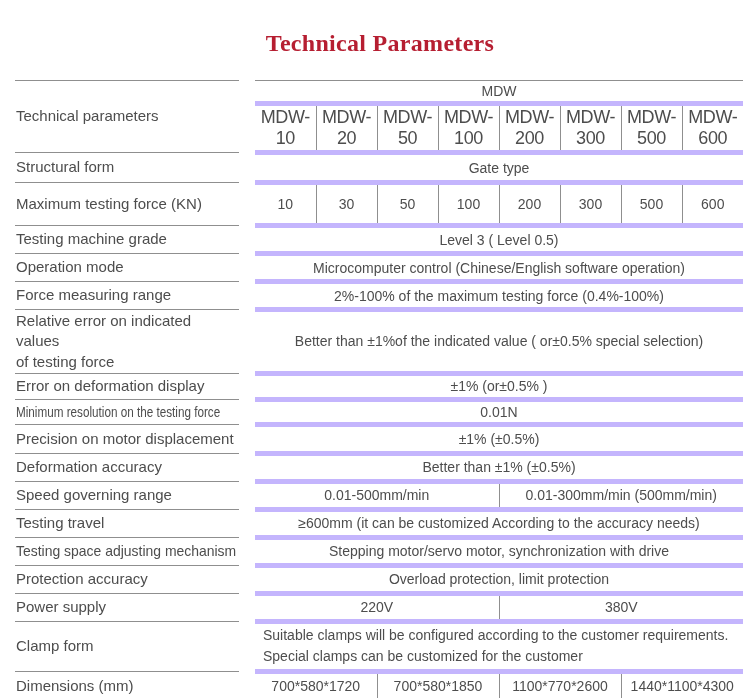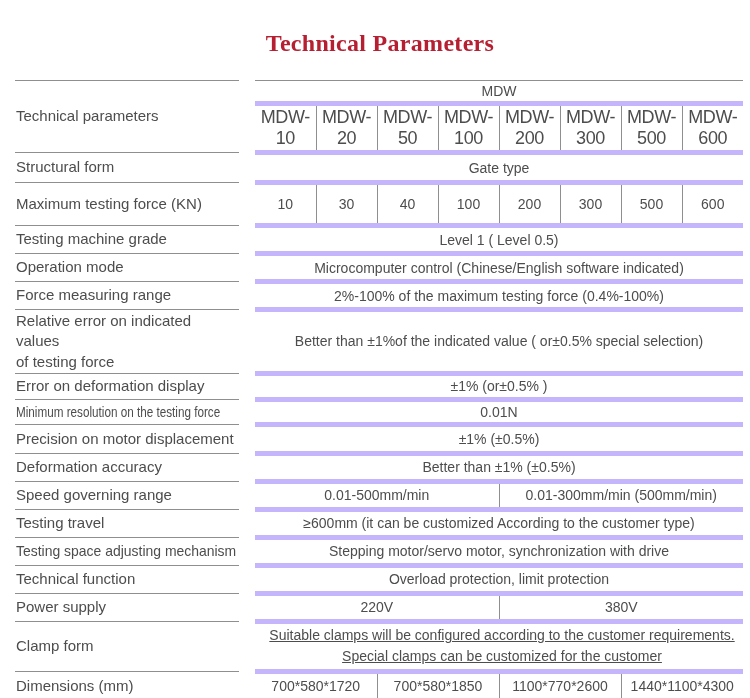--- a/index.html
+++ b/index.html
@@ -23,21 +23,21 @@
     text-align:left;font-size:15px;padding-left:1px;
     border-bottom:1px solid #8f8f8f;white-space:pre-line;line-height:1.35;
   }
   td.val{border-bottom:5px solid #c4b5fd;}
   td.top{border-top:1px solid #8f8f8f;}
   td.vl{border-left:1px solid #8f8f8f;}
   td.gap{border:none;padding:0;}
   tr.models td.val{font-size:18px;letter-spacing:-.4px;padding:1px 0;}
   .cond{display:inline-block;transform:scaleX(.78);transform-origin:0 50%;white-space:nowrap;}
   .cond93{display:inline-block;transform:scaleX(.93);transform-origin:0 50%;white-space:nowrap;}
-  td.clamp{text-align:center;padding-left:8px;white-space:pre-line;line-height:1.55;text-decoration:underline;}
+  td.clamp{text-align:left;padding-left:8px;white-space:pre-line;line-height:1.55;}
 </style>
 </head>
 <body>
 
 <div class="page">
   <h1 class="title">Technical Parameters</h1>
 
   <table class="spec">
     <colgroup>
       <col style="width:224px">
@@ -72,38 +72,38 @@
         <td class="lbl">Structural form</td>
         <td class="gap"></td>
         <td class="val" colspan="8">Gate type</td>
       </tr>
 
       <tr style="height:43px">
         <td class="lbl">Maximum testing force (KN)</td>
         <td class="gap"></td>
         <td class="val">10</td>
         <td class="val vl">30</td>
-        <td class="val vl">40</td>
+        <td class="val vl">50</td>
         <td class="val vl">100</td>
         <td class="val vl">200</td>
         <td class="val vl">300</td>
         <td class="val vl">500</td>
         <td class="val vl">600</td>
       </tr>
 
       <tr style="height:28px">
         <td class="lbl">Testing machine grade</td>
         <td class="gap"></td>
-        <td class="val" colspan="8">Level 1 ( Level 0.5)</td>
+        <td class="val" colspan="8">Level 3 ( Level 0.5)</td>
       </tr>
 
       <tr style="height:28px">
         <td class="lbl">Operation mode</td>
         <td class="gap"></td>
-        <td class="val" colspan="8">Microcomputer control (Chinese/English software indicated)</td>
+        <td class="val" colspan="8">Microcomputer control (Chinese/English software operation)</td>
       </tr>
 
       <tr style="height:28px">
         <td class="lbl">Force measuring range</td>
         <td class="gap"></td>
         <td class="val" colspan="8">2%-100% of the maximum testing force (0.4%-100%)</td>
       </tr>
 
       <tr style="height:50px">
         <td class="lbl">Relative error on indicated values
@@ -139,31 +139,31 @@
       <tr style="height:28px">
         <td class="lbl">Speed governing range</td>
         <td class="gap"></td>
         <td class="val" colspan="4">0.01-500mm/min</td>
         <td class="val vl" colspan="4">0.01-300mm/min  (500mm/min)</td>
       </tr>
 
       <tr style="height:28px">
         <td class="lbl">Testing travel</td>
         <td class="gap"></td>
-        <td class="val" colspan="8">≥600mm (it can be customized According to the customer type)</td>
+        <td class="val" colspan="8">≥600mm (it can be customized According to the accuracy needs)</td>
       </tr>
 
       <tr style="height:28px">
         <td class="lbl"><span class="cond93">Testing space adjusting mechanism</span></td>
         <td class="gap"></td>
         <td class="val" colspan="8">Stepping motor/servo motor, synchronization with drive</td>
       </tr>
 
       <tr style="height:28px">
-        <td class="lbl">Technical function</td>
+        <td class="lbl">Protection accuracy</td>
         <td class="gap"></td>
         <td class="val" colspan="8">Overload protection, limit protection</td>
       </tr>
 
       <tr style="height:28px">
         <td class="lbl">Power supply</td>
         <td class="gap"></td>
         <td class="val" colspan="4">220V</td>
         <td class="val vl" colspan="4">380V</td>
       </tr>

